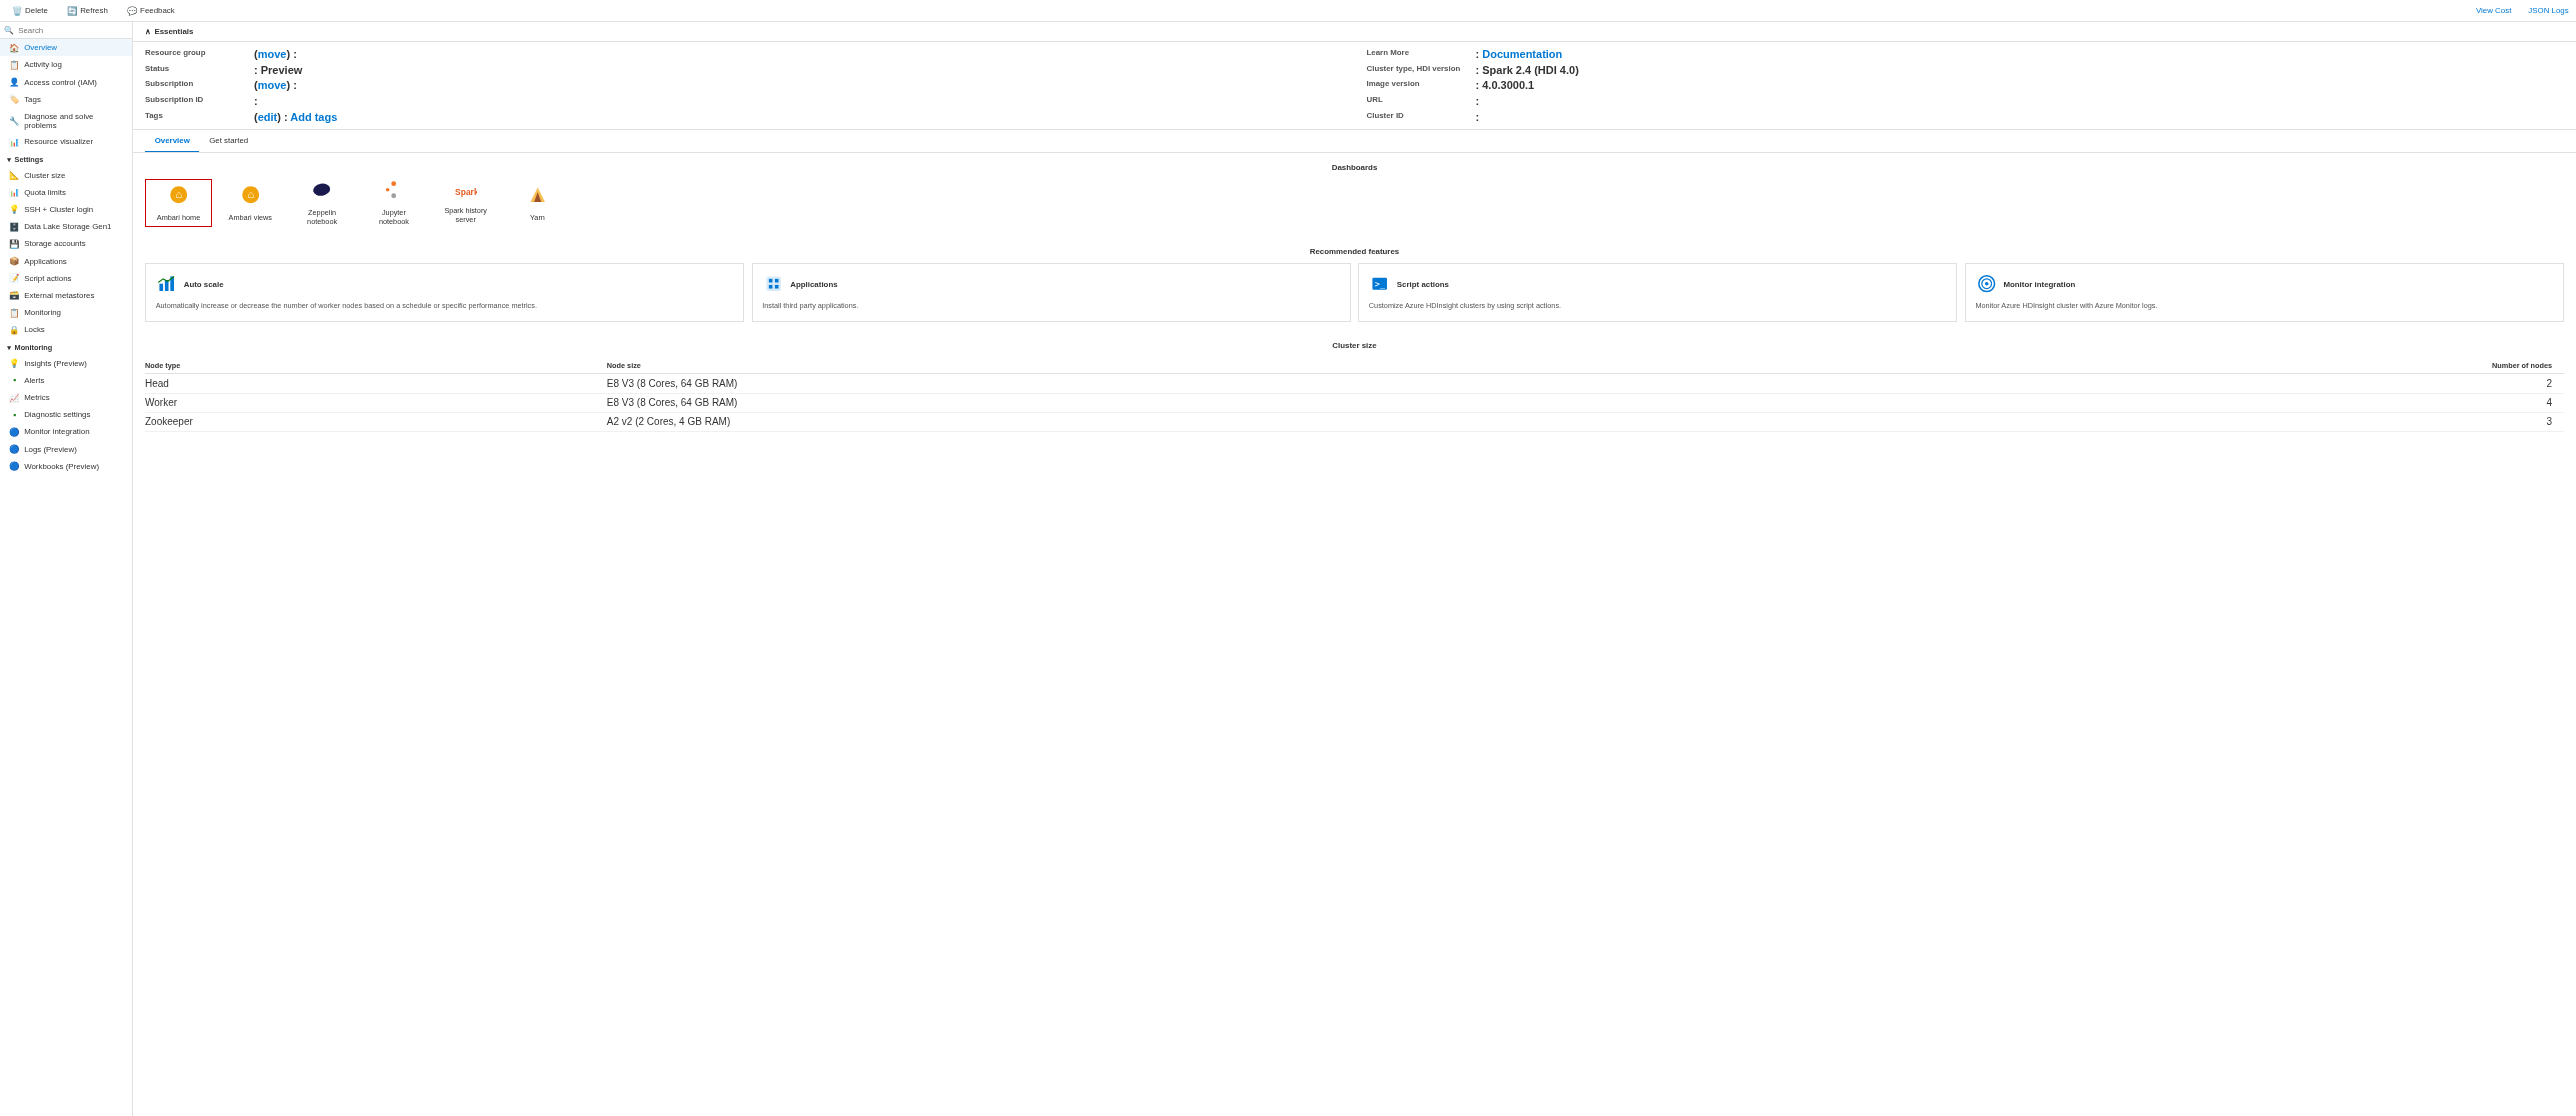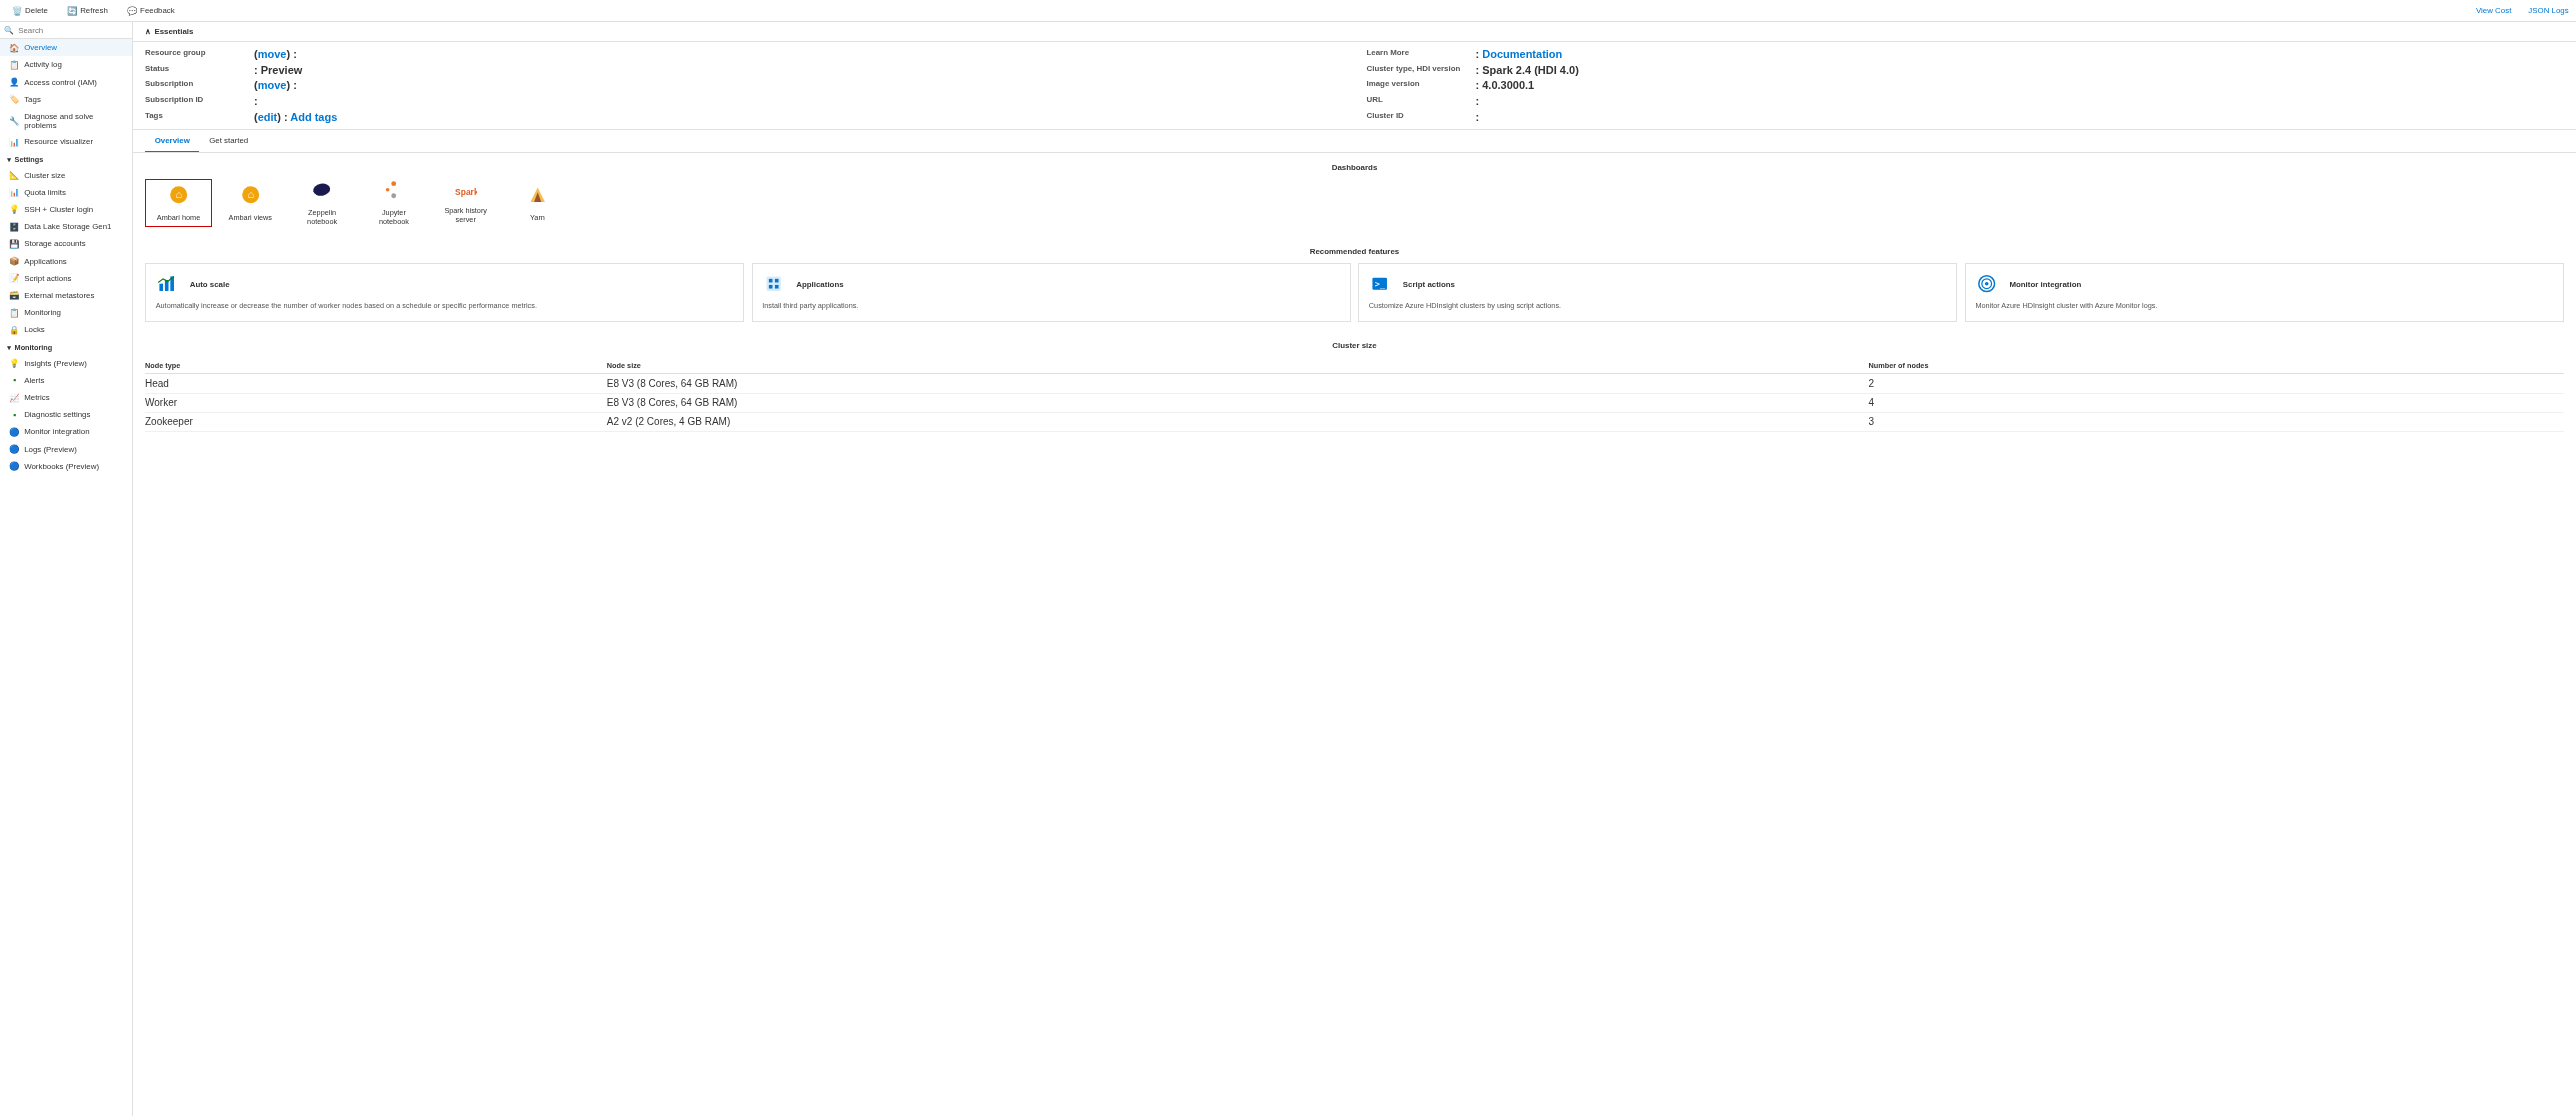--- a/index.html
+++ b/index.html
@@ -98,35 +98,35 @@
     .dashboard-label { font-size: 7.3px; text-align: center; color: #333; }
 
     
     .features-grid {
       display: grid; grid-template-columns: repeat(4, 1fr); gap: 7.3px;
     }
     .feature-card {
       border: 0.6px solid #e0e0e0; padding: 9.7px; display: flex; flex-direction: column; gap: 4.8px;
       cursor: pointer;
     }
-    .feature-header { display: flex; align-items: center; gap: 12px; }
+    .feature-header { display: flex; align-items: center; gap: 6px; }
     .feature-icon { font-size: 13.3px; width: 22px; text-align: center; flex-shrink: 0; }
     .feature-title { font-size: 7.9px; font-weight: 600; color: #333; }
     .feature-desc { font-size: 7.3px; color: #555; line-height: 1.4; }
 
     
     .cluster-table { width: 100%; border-collapse: collapse; }
     .cluster-table th {
       text-align: left; font-size: 7.3px; font-weight: 600; color: #333;
       padding: 3.6px 0; border-bottom: 0.6px solid #e0e0e0;
     }
     .cluster-table td {
       padding: 3.6px 0; font-size: 10px; color: #333; border-bottom: 0.6px solid #f0f0f0;
     }
-    .cluster-table th:last-child, .cluster-table td:last-child { padding-right: 12px; }
+    .cluster-table th:last-child, .cluster-table td:last-child { text-align: right; padding-right: 12px; }
 
     
     .sidebar::-webkit-scrollbar { width: 3.6px; }
     .sidebar::-webkit-scrollbar-thumb { background: #c8c8c8; }
     .content::-webkit-scrollbar { width: 3.6px; }
     .content::-webkit-scrollbar-thumb { background: #c8c8c8; }
   </style>
 </head>
 <body>
 

